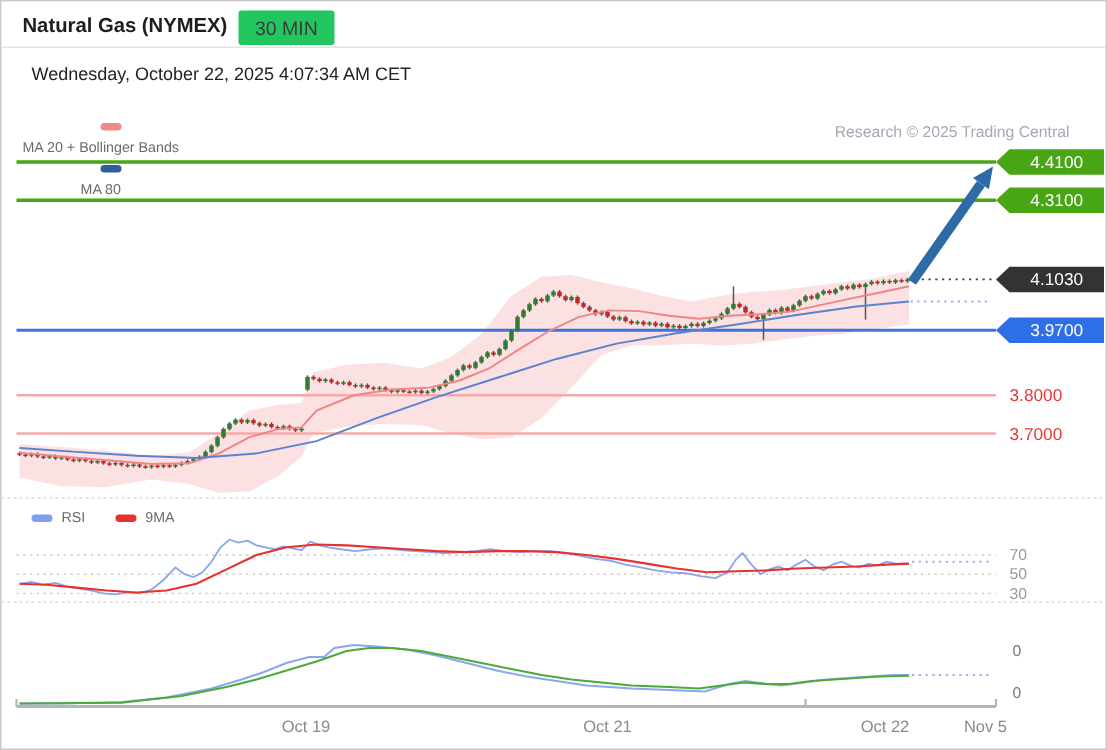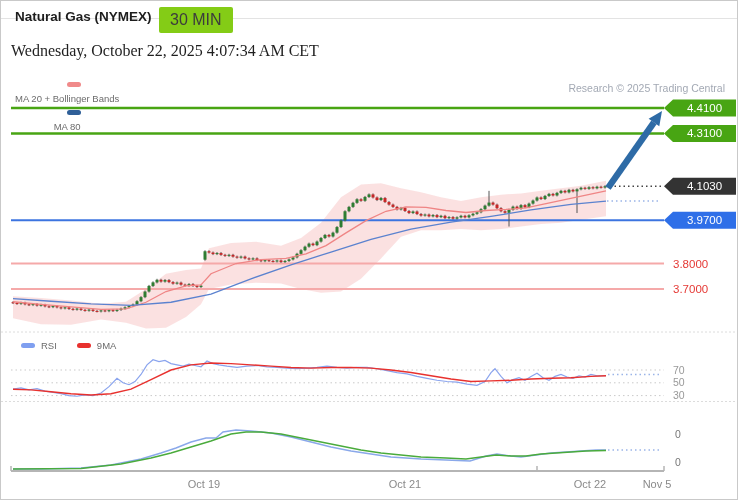--- a/index.html
+++ b/index.html
@@ -3,38 +3,38 @@
 <meta charset="utf-8">
 <style>
   html,body{margin:0;padding:0;background:#f4f4f4;}
   *{box-sizing:border-box;}
   .card{
     position:relative;width:738px;height:500px;background:#fff;
     border:1px solid #c9c9c9;overflow:hidden;
     font-family:"Liberation Sans",sans-serif;
   }
   .hdr{
-    position:absolute;left:0;top:0;width:100%;height:18px;
+    position:absolute;left:0;top:0;width:100%;height:31px;
     border-bottom:1px solid #e3e3e3;background:#fff;
   }
   .hdr .title{
     position:absolute;left:14px;top:8px;font-size:13.5px;font-weight:bold;color:#1d1d1d;
   }
   .hdr .tf{
-    position:absolute;left:158px;top:6px;padding:4px 11px;background:#84cc16;
-    border-radius:2px;font-size:16px;color:#3c3c3c;
+    position:absolute;left:158px;top:6px;padding:4px 11px;background:#22c55e;
+    border-radius:2px;font-size:13px;color:#3c3c3c;
   }
-  .dateline{position:absolute;left:10px;top:41px;font-size:16px;color:#1f1f1f;font-family:Liberation Serif, serif;}
+  .dateline{position:absolute;left:20px;top:41px;font-size:12px;color:#1f1f1f;}
   .legend{position:absolute;display:flex;align-items:center;gap:6px;font-size:9.5px;color:#6b6b6b;}
   .legend .sw{display:inline-block;width:14px;height:5px;border-radius:2.5px;}
   .legend .lbl{margin-right:14px;}
   .lg-main{left:14px;top:81px;flex-direction:column;}
   .lg-rsi{left:20px;top:339px;}
   .lg-macd{left:14px;top:412px;}
-  .watermark{position:absolute;right:12px;top:81px;font-size:10.5px;color:#a3a9b4;}
+  .watermark{position:absolute;right:24px;top:81px;font-size:10.5px;color:#a3a9b4;}
   svg{position:absolute;left:0;top:0;}
   svg text{font-family:"Liberation Sans",sans-serif;}
 </style>
 </head>
 <body>
 
 <div class="card">
 
   <svg id="chart" width="738" height="500" viewBox="0 0 738 500">
       <line x1="0" y1="331" x2="738" y2="331" stroke="#dcdcdc" stroke-width="1" stroke-dasharray="2,2"></line>

